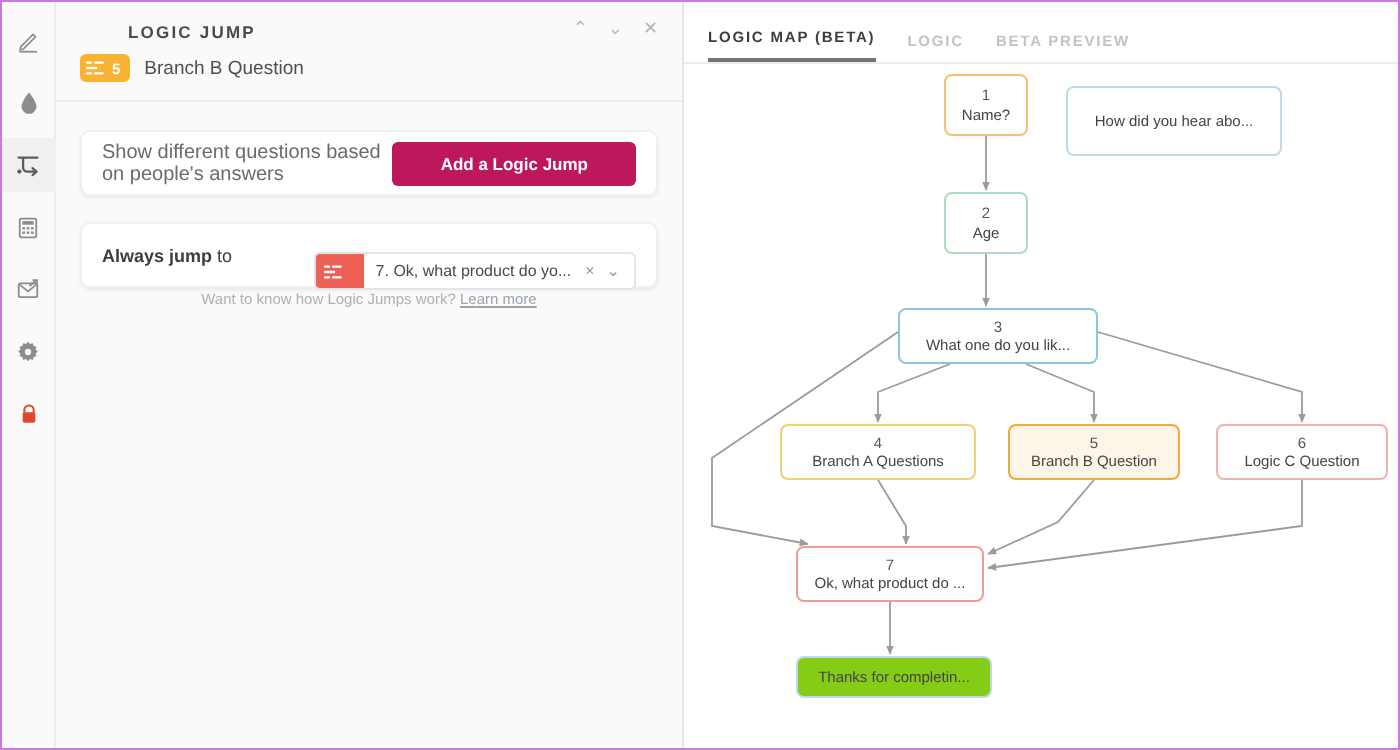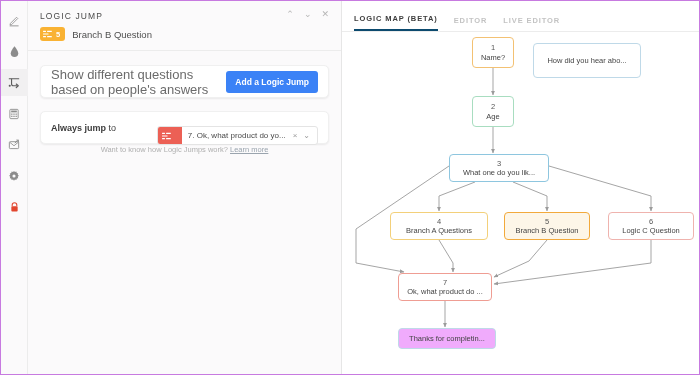--- a/index.html
+++ b/index.html
@@ -51,23 +51,24 @@
   }
   .lp-header {
     padding: 8px 12px 0 12px;
     display: flex;
     align-items: flex-start;
     justify-content: space-between;
   }
   .lp-title {
     font-size: 8.5px;
     letter-spacing: 1.1px;
-    font-weight: normal;
+    font-weight: bold;
     color: #4a4a4a;
     padding-top: 2px;
+    margin-left: 24px;
   }
   .lp-winctl { display: flex; gap: 10px; align-items: center; padding-top: 1px;}
   .lp-winctl span {
     color: #b6b6b6;
     font-size: 9px;
     line-height: 1;
     cursor: pointer;
     display: inline-block;
   }
   .lp-subhead {
@@ -94,30 +95,30 @@
     border-radius: 5px;
     box-shadow: 0 1px 2px rgba(0,0,0,0.07);
     border: 1px solid #f0f0f0;
     display: flex;
     align-items: center;
     padding: 0 10px;
   }
   .card.one { height: 33px; justify-content: space-between; margin-bottom: 13px; }
   .card.two { height: 33px; justify-content: flex-start; }
 
-  .card-text { font-size: 13px; color: #6b6b6b; }
+  .card-text { font-size: 10px; color: #6b6b6b; }
 
   .btn-dark {
-    background: #3b82f6;
+    background: #be185d;
     color: #ffffff;
     font-size: 8.5px;
     font-weight: bold;
     border: none;
     border-radius: 3px;
-    padding: 6px 9px;
+    padding: 6px 24px;
     cursor: pointer;
     white-space: nowrap;
   }
 
   .always-label { font-size: 9px; color: #3d3d3d; margin-right: auto; }
   .always-label b { font-weight: bold; text-align: center; }
 
   .jump-select {
     display: flex; align-items: center;
     border: 1px solid #e4e4e4;
@@ -151,21 +152,21 @@
   .rp-tabs {
     display: flex; align-items: flex-end; gap: 16px;
     padding: 12px 0 0 12px;
     height: 31px;
     border-bottom: 1px solid #ececec;
   }
   .rp-tab {
     font-size: 7.5px; letter-spacing: 0.9px; font-weight: bold;
     color: #c3c3c3; padding-bottom: 6px; cursor: pointer; white-space: nowrap;
   }
-  .rp-tab.active { color: #3d3d3d; border-bottom: 2px solid #0c4a6e; }
+  .rp-tab.active { color: #3d3d3d; border-bottom: 2px solid #737373; }
 
   .map { position: relative; flex: 1; overflow: hidden; background: #fff; }
   .map svg { position: absolute; top:0; left:0; }
 
   .node {
     position: absolute;
     border-radius: 4px;
     background: #ffffff;
     display: flex; flex-direction: column;
     align-items: center; justify-content: center;
@@ -316,22 +317,22 @@
       <div class="lp-footnote">
         <span>Want to know how Logic Jumps work?</span>
         <a href="#">Learn more</a>
       </div>
     </div>
   </div>
 
   <div class="right-panel">
     <div class="rp-tabs">
       <div class="rp-tab active">LOGIC MAP (BETA)</div>
-      <div class="rp-tab">EDITOR</div>
-      <div class="rp-tab">LIVE EDITOR</div>
+      <div class="rp-tab">LOGIC</div>
+      <div class="rp-tab">BETA PREVIEW</div>
     </div>
 
     <div class="map" id="map-canvas">
       <svg id="map-edges" width="360" height="344">
         <defs>
           <marker id="arrow" markerWidth="6" markerHeight="6" refX="4.6" refY="2.2" orient="auto" markerUnits="strokeWidth">
             <path d="M0,0 L5,2.2 L0,4.4 z" fill="#9b9b9b"></path>
           </marker>
         </defs>
         <g id="edge-group" fill="none" stroke="#9b9b9b" stroke-width="0.9">
@@ -371,18 +372,18 @@
           <span class="n-lbl">Branch B Question</span>
         </div>
         <div class="node" style="left: 266px; top: 180px; width: 86px; height: 28px; border: 1px solid rgb(239, 179, 174); background: rgb(255, 255, 255);">
           <span class="n-num">6</span>
           <span class="n-lbl">Logic C Question</span>
         </div>
         <div class="node" style="left: 56px; top: 241px; width: 94px; height: 28px; border: 1px solid rgb(239, 157, 147); background: rgb(255, 255, 255);">
           <span class="n-num">7</span>
           <span class="n-lbl">Ok, what product do ...</span>
         </div>
-        <div class="node" style="left: 56px; top: 296px; width: 98px; height: 21px; border: 1px solid rgb(191, 217, 232); background: #f0abfc;">
+        <div class="node" style="left: 56px; top: 296px; width: 98px; height: 21px; border: 1px solid rgb(191, 217, 232); background: #84cc16;">
           <span class="n-lbl">Thanks for completin...</span>
         </div>
       </div>
   </div>
 </div>
 
 </body></html>

